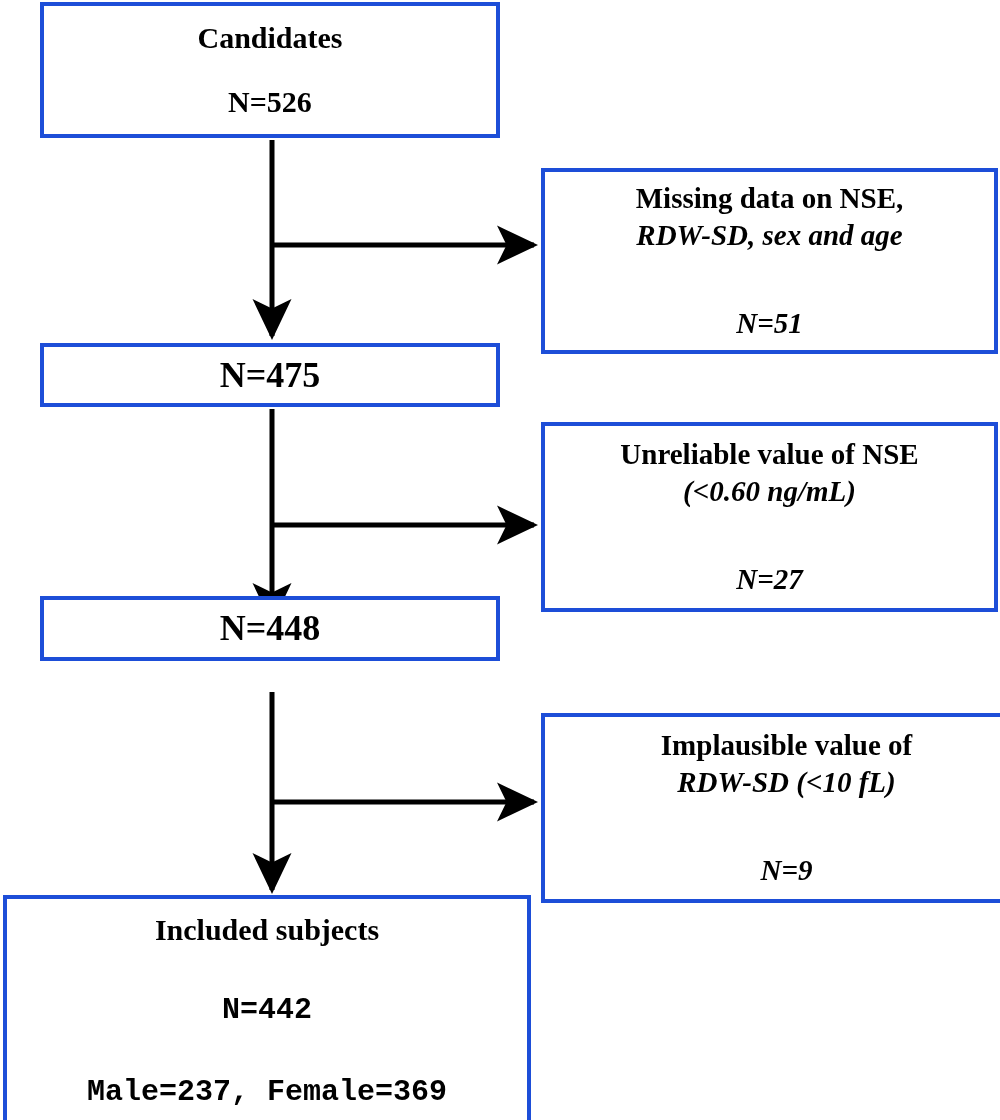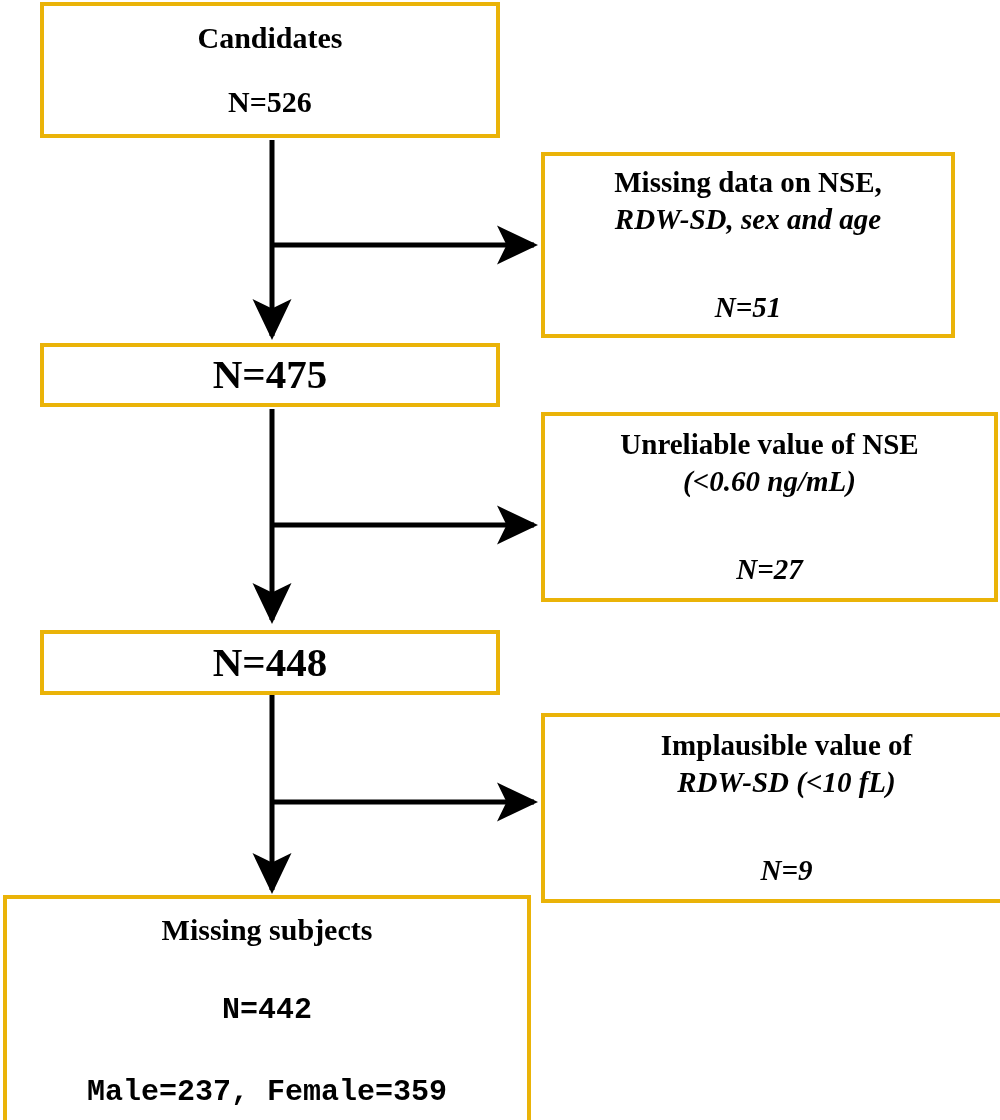--- a/index.html
+++ b/index.html
@@ -13,21 +13,21 @@
   #flowchart {
     position: relative;
     width: 1000px;
     height: 1120px;
     background: #ffffff;
     overflow: hidden;
   }
   .node {
     position: absolute;
     box-sizing: border-box;
-    border: 4px solid #eab308;
+    border: 4px solid #1d4ed8;
     background: #ffffff;
     display: flex;
     flex-direction: column;
     align-items: center;
     justify-content: center;
     text-align: center;
     color: #000000;
     font-weight: bold;
     font-size: 30px;
     line-height: 1.12;
@@ -37,28 +37,28 @@
     white-space: nowrap;
   }
   
   .node.two-gap .line + .line { margin-top: 30px; text-align: center; }
   .node.tight .line + .line { margin-top: 4px; font-style: italic; }
   .node.tight .line.spaced { margin-top: 56px; }
   .node.final .line + .line { margin-top: 48px; font-family: Liberation Mono, monospace; }
 
   
   #node-candidates      { left: 40px;  top: 2px;    width: 460px; height: 136px; }
-  #node-missing-data    { left: 541px; top: 152px;  width: 414px; height: 186px; }
+  #node-missing-data    { left: 541px; top: 168px;  width: 457px; height: 186px; }
   #node-n475           { left: 40px;  top: 343px;  width: 460px; height: 64px;  }
-  #node-unreliable-nse { left: 541px; top: 412px;  width: 457px; height: 190px; }
-  #node-n448           { left: 40px;  top: 630px;  width: 460px; height: 65px;  }
+  #node-unreliable-nse { left: 541px; top: 422px;  width: 457px; height: 190px; }
+  #node-n448           { left: 40px;  top: 596px;  width: 460px; height: 65px;  }
   #node-implausible-rdw{ left: 541px; top: 713px;  width: 491px; height: 190px; }
   #node-included       { left: 3px;   top: 895px;  width: 528px; height: 232px; }
 
-  #node-n475 .line, #node-n448 .line { font-size: 41px; }
+  #node-n475 .line, #node-n448 .line { font-size: 36px; }
   #node-missing-data, #node-unreliable-nse, #node-implausible-rdw { font-size: 29px; }
   #node-included { font-size: 30px; }
 
   #connectors {
     position: absolute;
     left: 0;
     top: 0;
     width: 1000px;
     height: 1120px;
     pointer-events: none;
@@ -114,18 +114,18 @@
     <span class="line">N=448</span>
   </div>
 
   <div class="node tight" id="node-implausible-rdw">
     <span class="line">Implausible  value of</span>
     <span class="line">RDW-SD (&lt;10 fL)</span>
     <span class="line spaced">N=9</span>
   </div>
 
   <div class="node final" id="node-included">
-    <span class="line">Missing  subjects</span>
+    <span class="line">Included  subjects</span>
     <span class="line">N=442</span>
-    <span class="line">Male=237, Female=359</span>
+    <span class="line">Male=237, Female=369</span>
   </div>
 
 </div>
 
 </body></html>

